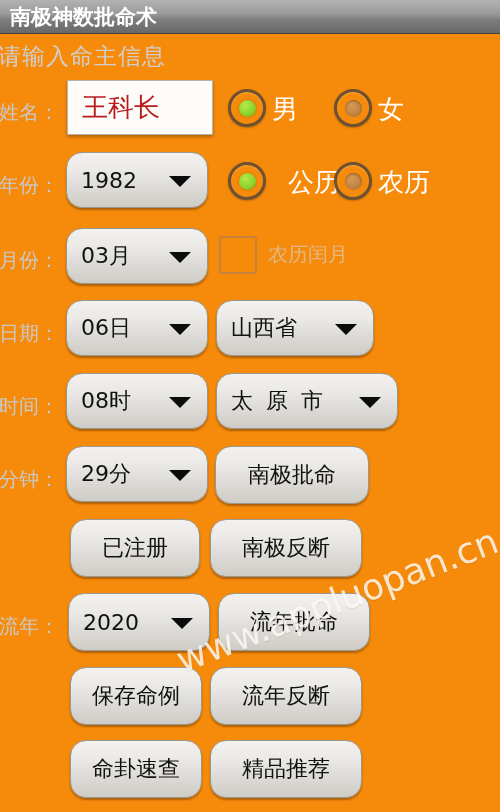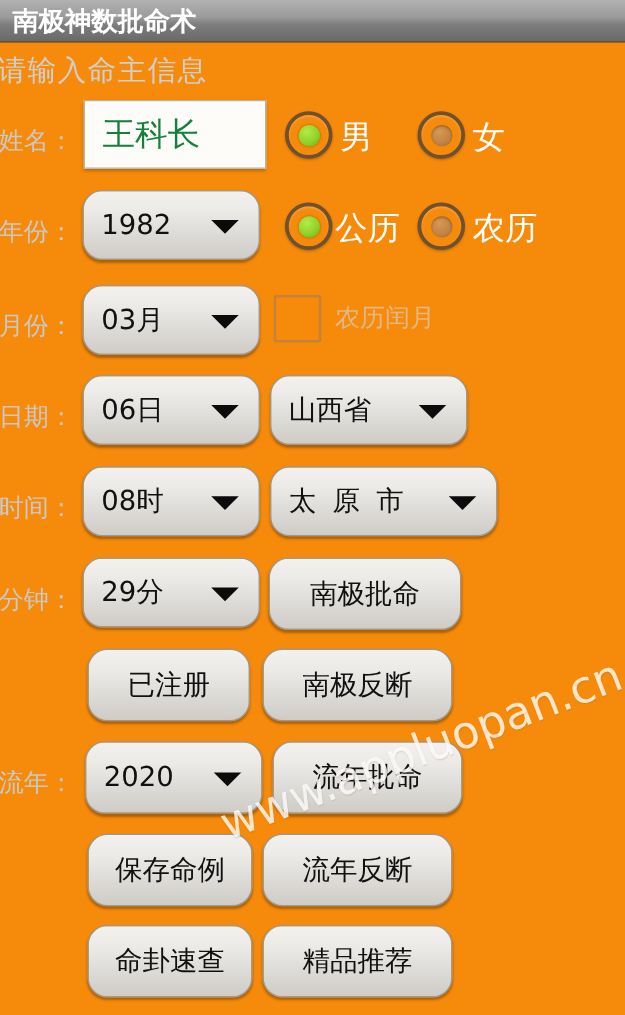--- a/index.html
+++ b/index.html
@@ -87,21 +87,21 @@
     border-top: 11px solid #0b0b0b;
   }
 
   
   .textfield {
     position: absolute;
     box-sizing: border-box;
     background: #fdfcf8;
     border: 1px solid #b5b2ab;
     box-shadow: 0 2px 3px rgba(0,0,0,0.28);
-    color: #15803d;
+    color: #b91c1c;
     font-size: 26px;
     display: flex;
     align-items: center;
     padding-left: 14px;
   }
 
   
   .radio {
     position: absolute;
     width: 38px; height: 38px;
@@ -188,21 +188,21 @@
 
 <div class="row-label" style="left:-1px; top:172px;">年份：</div>
 <div class="btn spinner" style="left:66px; top:152px; width:142px; height:56px;">
   <span class="sp-val btn-txt">1982</span>
   <span class="caret" style="right:16px; top:23px;"></span>
 </div>
 
 <div class="radio on" style="left:228px; top:162px;">
   <div class="dot"></div>
 </div>
-<div class="radio-label" style="left:268px; top:165px;font-family:Liberation Serif, serif;">公历</div>
+<div class="radio-label" style="left:288px; top:165px;font-family:Liberation Serif, serif;">公历</div>
 
 <div class="radio off" style="left:334px; top:162px;">
   <div class="dot"></div>
 </div>
 <div class="radio-label" style="left:378px; top:165px;">农历</div>
 
 <div class="row-label" style="left:-1px; top:247px;">月份：</div>
 <div class="btn spinner" style="left:66px; top:228px; width:142px; height:56px;">
   <span class="sp-val btn-txt">03月</span>
   <span class="caret" style="right:16px; top:23px;"></span>

